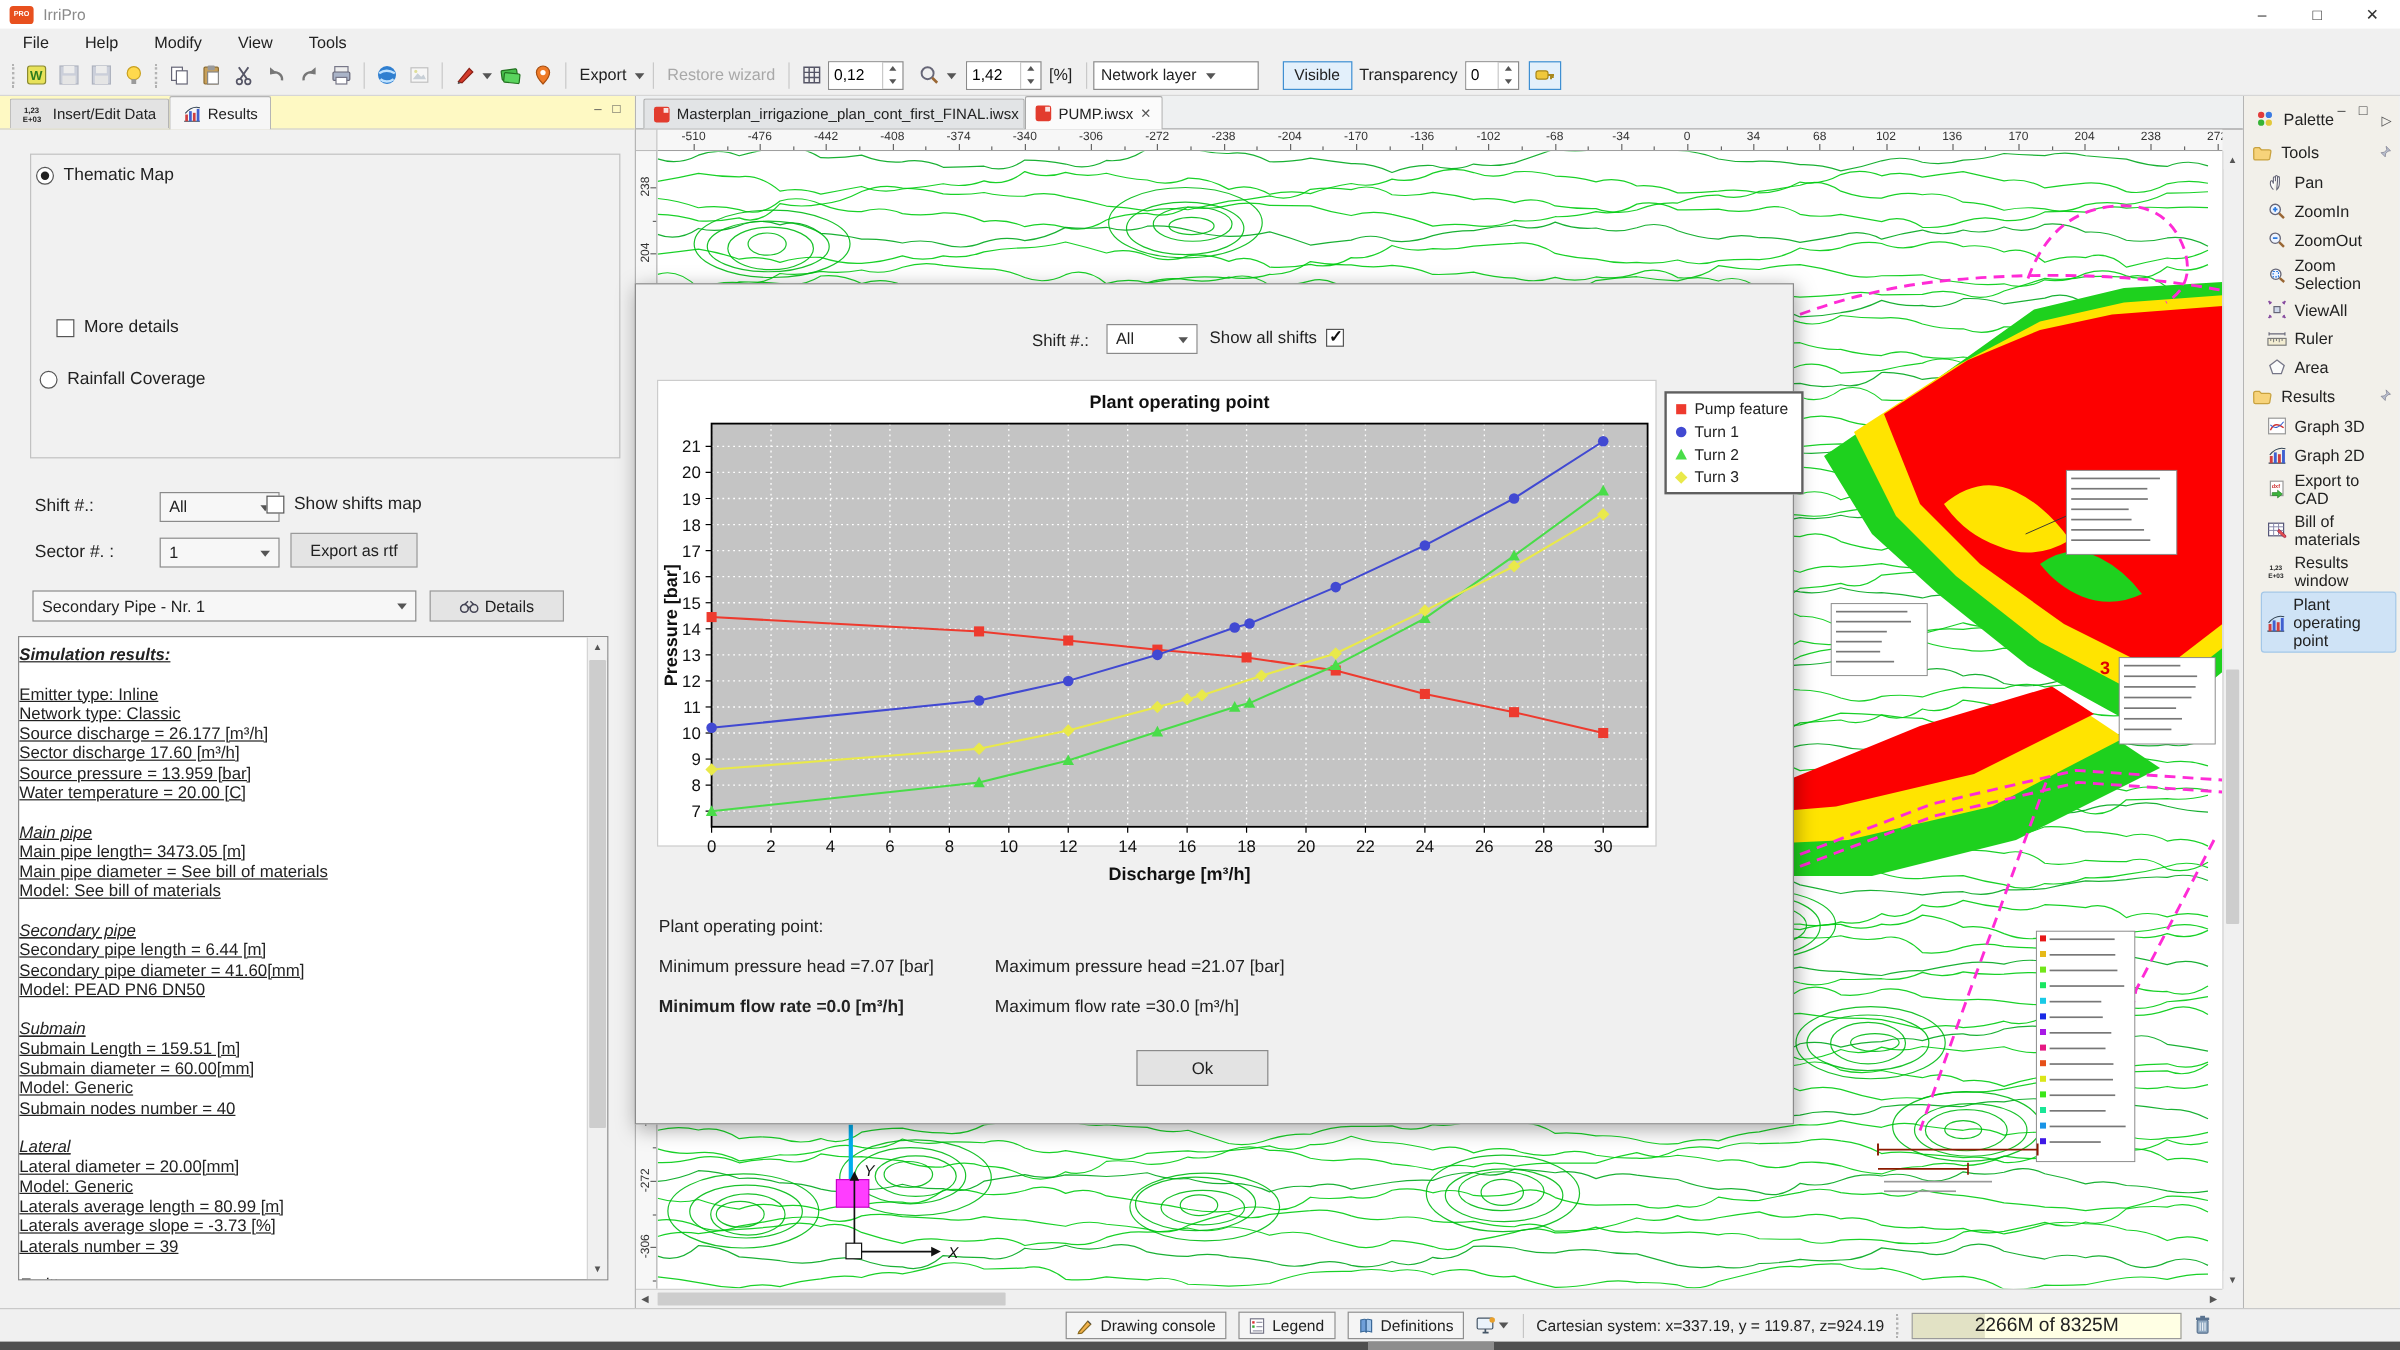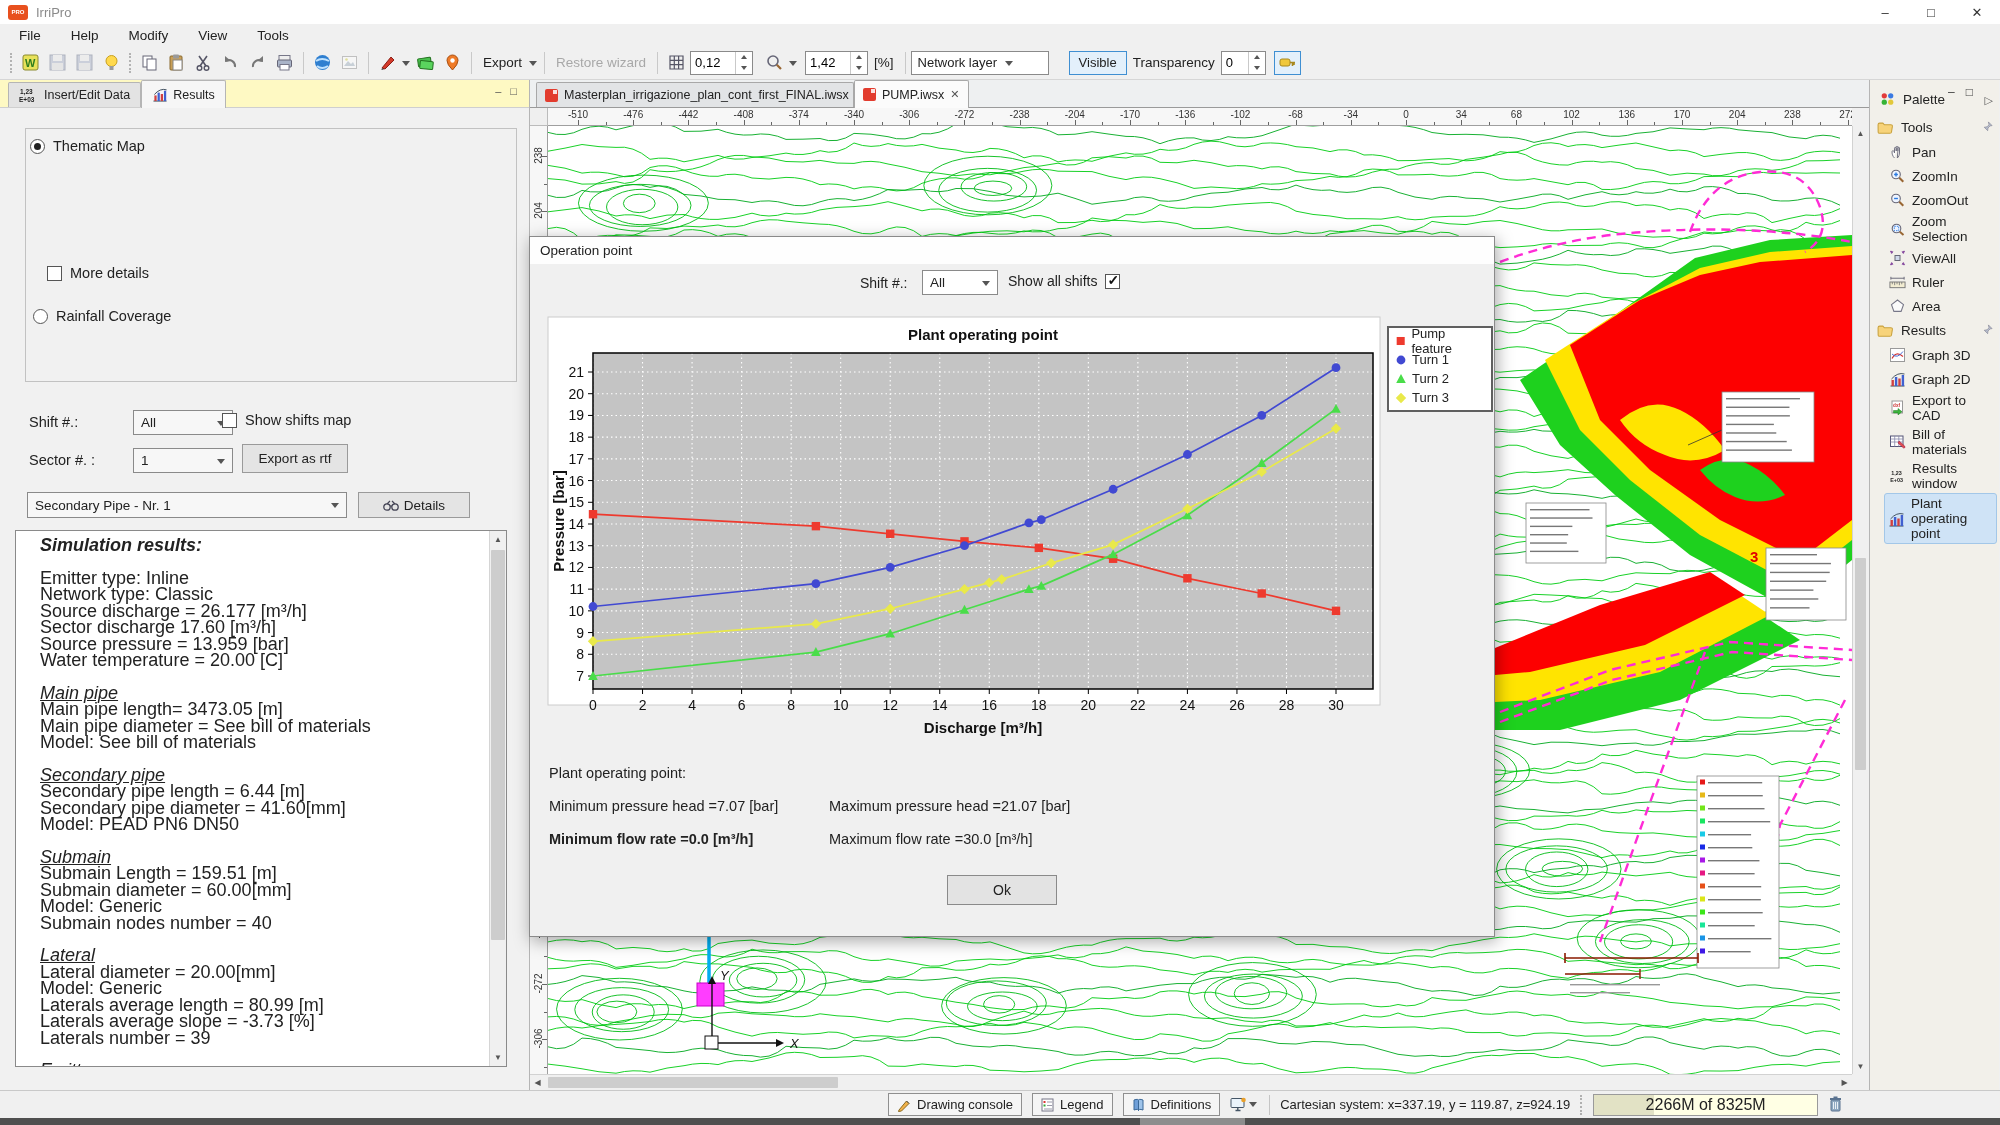--- a/index.html
+++ b/index.html
@@ -61,21 +61,21 @@
   .fsel { position:absolute; border:1px solid #8a8a8a; background:#f7f7f7; display:flex; align-items:center;
     padding:0 7px; font-size:13.5px; justify-content:space-between; }
   .fsel .chev { width:0;height:0;border:4px solid transparent;border-top:5px solid #555;margin-top:5px; }
   .pbtn { position:absolute; background:#e4e4e4; border:1px solid #9a9a9a; font-size:13.5px;
     display:flex; align-items:center; justify-content:center; gap:5px;}
   .legend-row { display:flex; align-items:center; margin-bottom:6px; }
   .legend-label { width:278px; text-align:right; font-size:14px; }
   .legend-swatch { width:15px; height:13px; margin-left:12px; }
   .simbox { position:absolute; left:15px; top:450px; width:492px; height:537px; background:#fff;
     border:1px solid #8a8a8a; overflow:hidden; }
-  .sim-content { padding:6px 24px; font-size:18px; line-height:16.5px; }
+  .sim-content { padding:6px 0; font-size:14px; line-height:16.5px;text-decoration:underline; }
   .sim-title { font-weight:bold; font-style:italic; }
   .sim-section { font-style:italic; text-decoration:underline; }
   .sim-blank { height:16px; }
   .sbar-v { position:absolute; right:0; top:0; bottom:0; width:17px; background:#f0f0f0; border-left:1px solid #d5d5d5;}
   .sbar-btn { height:17px; display:flex; align-items:center; justify-content:center; background:#f0f0f0; color:#555; font-size:8px;}
   .sbar-thumb { position:absolute; left:1px; right:1px; background:#cdcdcd; border-radius:1px;}
 
   
   .map-area { width:1339px; position:relative; background:#f0f0f0; }
   .map-tabbar { height:28px; display:flex; align-items:flex-end; background:#eef0f1; border-bottom:1px solid #9a9a9a; padding-left:6px;}
@@ -128,21 +128,21 @@
   .memfill { position:absolute; left:0; top:0; bottom:0; width:27%; background:rgba(150,150,120,.28); }
   .memtext { position:relative; font-size:16px; }
   .bottom-strip { height:7px; background:#4f4f4f; position:relative; }
   .bottom-strip .lite { position:absolute; left:1140px; width:105px; top:0; bottom:0; background:#8d8d8d; }
 
   
   .dialog { position:absolute; left:529px; top:236px; width:966px; height:701px; background:#f0f0f0;
     border:1px solid #8a8a8a; box-shadow:2px 4px 16px rgba(0,0,0,.35); z-index:50; }
   .dialog-title { height:27px; background:#fefefe; display:flex; align-items:center; padding-left:10px; font-size:13.5px;}
   .dlg-abs { position:absolute; font-size:14.5px; }
-  .chart-legend { position:absolute; left:857px; top:89px; width:106px; background:#fff;
+  .chart-legend { position:absolute; left:857px; top:89px; width:116px; background:#fff;
     border:2px solid #5f5f5f; padding:3px 5px; }
   .cl-row { display:flex; align-items:center; gap:4px; font-size:13px; height:19px;}
   .ok-btn { position:absolute; left:417px; top:638px; width:110px; height:30px; background:#e3e3e3;
     border:1px solid #8a8a8a; font-size:14px; display:flex; align-items:center; justify-content:center; }
 </style>
 </head>
 <body>
 
 <div class="titlebar">
   <span class="app-logo">PRO</span>
@@ -1011,21 +1011,20 @@
         <rect x="5.5" y="1.5" width="4" height="2" fill="#5a7390"></rect>
         <path d="M5.5 7 v7 M7.5 7 v7 M9.5 7 v7" stroke="#e8eef5" stroke-width="1"></path>
       </svg>
   </span>
 </div>
 <div class="bottom-strip">
     <span class="lite"></span>
   </div>
 
 <div class="dialog">
-  <div class="dialog-title">Operation point</div>
 
   <div class="dlg-abs" style="left:330px; top:38px; font-size:14px;">Shift #.:</div>
   <div class="fsel" style="left:392px; top:33px; width:76px; height:25px; background:#fff;">
     <span>All</span>
       <span class="chev"></span>
   </div>
   <div class="dlg-abs" style="left:478px; top:36px; font-size:14px; display:flex; align-items:center; gap:8px;">
     <span>Show all shifts</span>
     <span class="cb checked"></span>
   </div>

